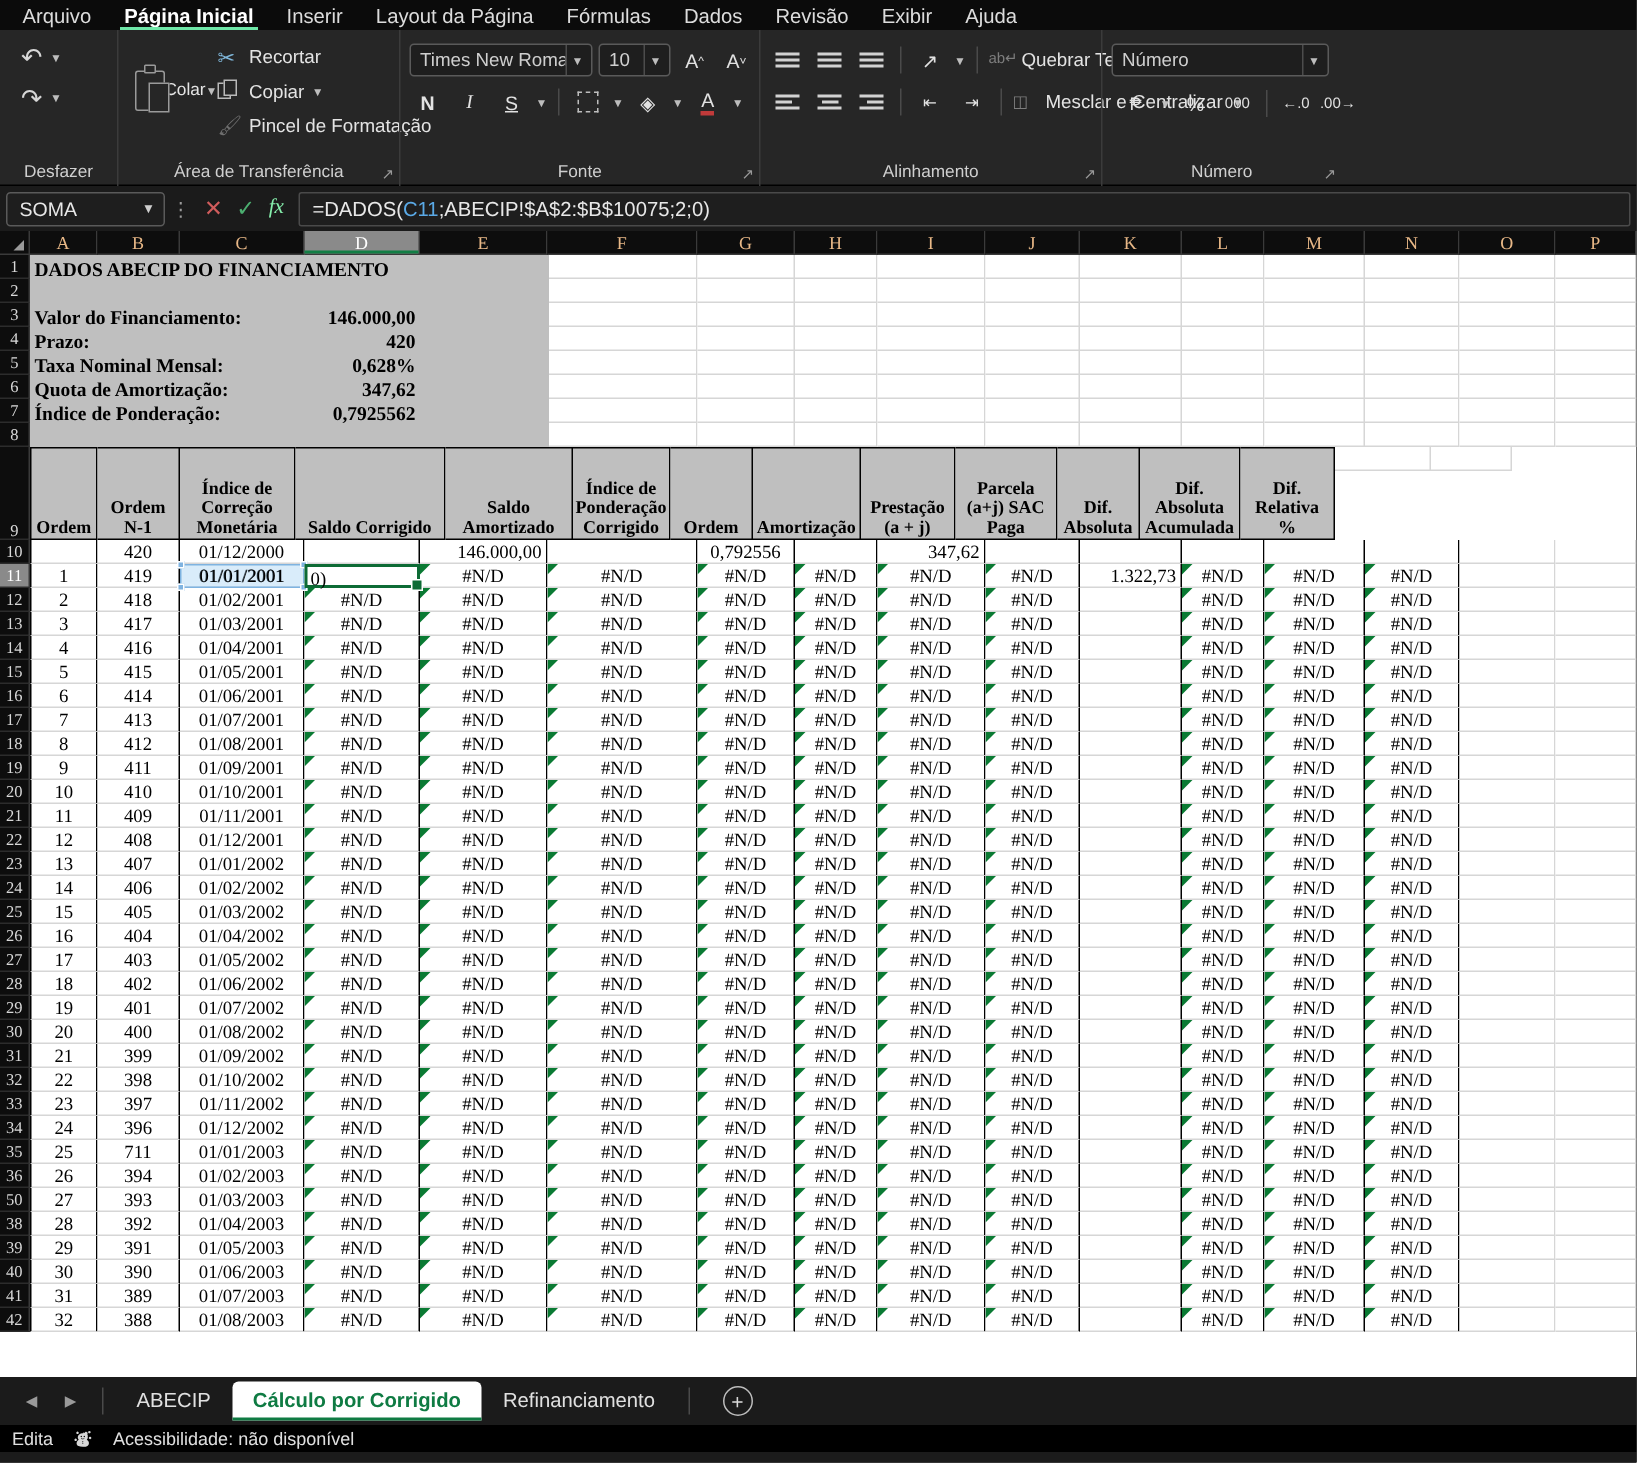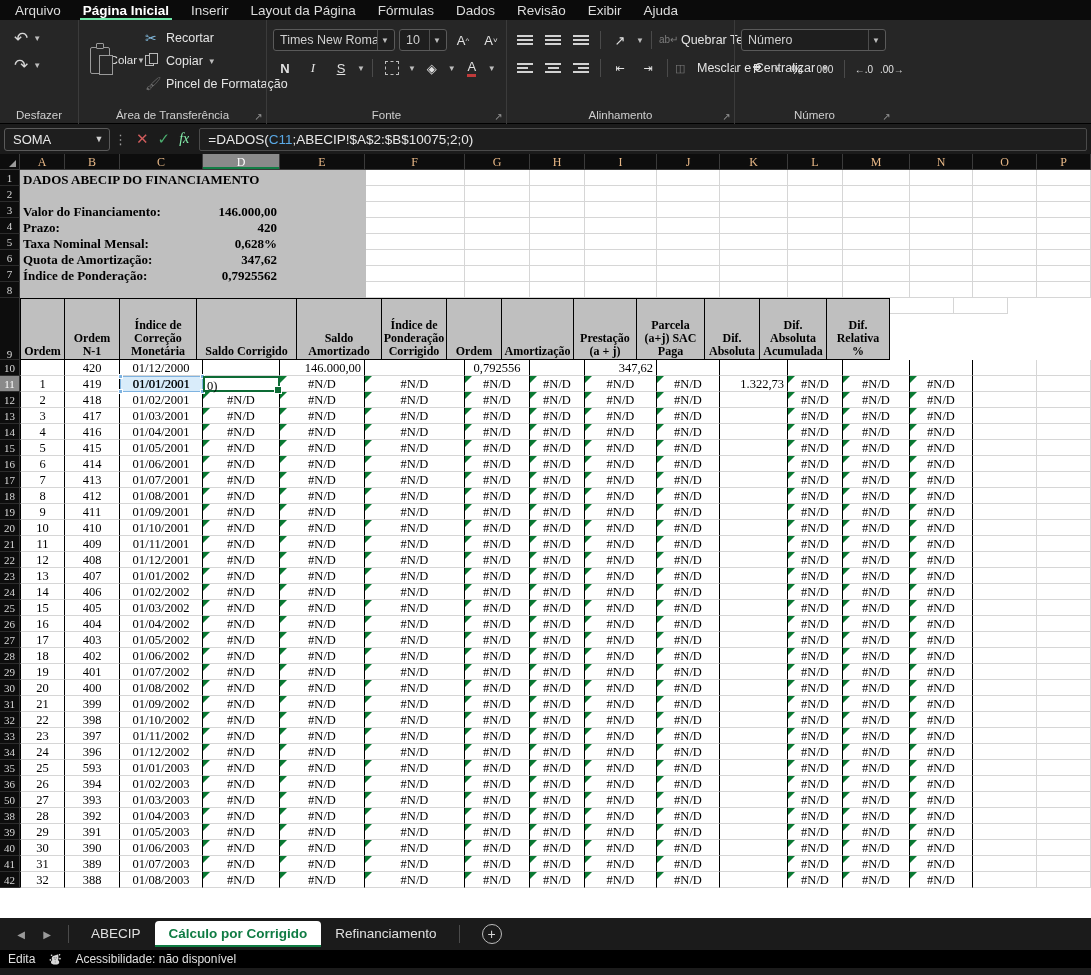--- a/index.html
+++ b/index.html
@@ -1174,21 +1174,21 @@
           <div class="cell r br" style="width: 68px; flex: 0 0 68px;"></div>
           <div class="cell c br errflag" style="width: 55px; flex: 0 0 55px;">#N/D</div>
           <div class="cell c br errflag" style="width: 67px; flex: 0 0 67px;">#N/D</div>
           <div class="cell c br errflag" style="width: 63px; flex: 0 0 63px;">#N/D</div>
           <div class="cell " style="width: 64px; flex: 0 0 64px;"></div>
           <div class="cell " style="width: 54px; flex: 0 0 54px;"></div>
         </div>
         <div class="grow">
           <div class="rh">35</div>
           <div class="cell c bl br" style="width: 45px; flex: 0 0 45px;">25</div>
-          <div class="cell c br" style="width: 55px; flex: 0 0 55px;">593</div>
+          <div class="cell c br" style="width: 55px; flex: 0 0 55px;">711</div>
           <div class="cell c br" style="width: 83px; flex: 0 0 83px;">01/01/2003</div>
           <div class="cell c br errflag" style="width: 77px; flex: 0 0 77px;">#N/D</div>
           <div class="cell c br errflag" style="width: 85px; flex: 0 0 85px;">#N/D</div>
           <div class="cell c br errflag" style="width: 100px; flex: 0 0 100px;">#N/D</div>
           <div class="cell c br errflag" style="width: 65px; flex: 0 0 65px;">#N/D</div>
           <div class="cell c br errflag" style="width: 55px; flex: 0 0 55px;">#N/D</div>
           <div class="cell c br errflag" style="width: 72px; flex: 0 0 72px;">#N/D</div>
           <div class="cell c br errflag" style="width: 63px; flex: 0 0 63px;">#N/D</div>
           <div class="cell r br" style="width: 68px; flex: 0 0 68px;"></div>
           <div class="cell c br errflag" style="width: 55px; flex: 0 0 55px;">#N/D</div>

